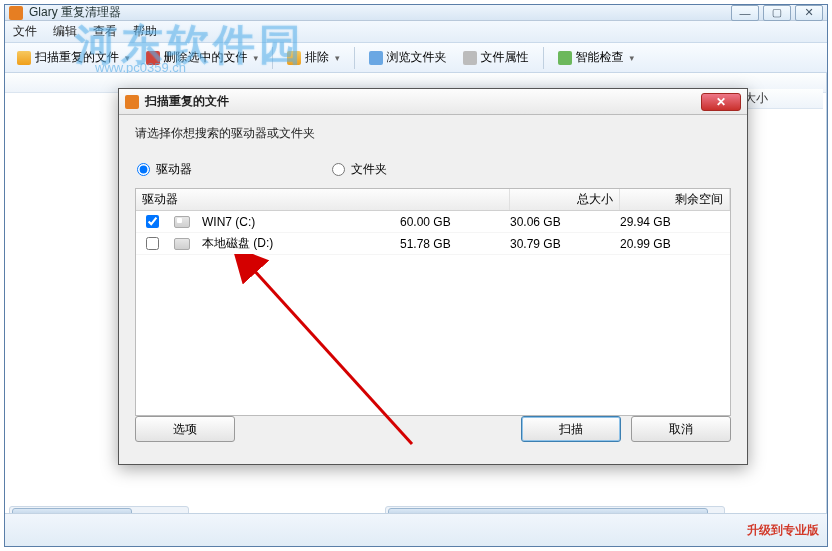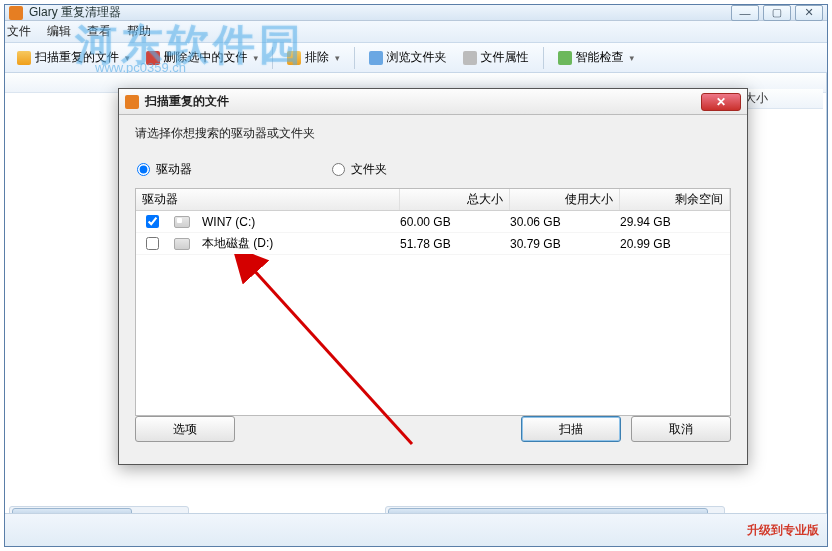--- a/index.html
+++ b/index.html
@@ -5,21 +5,21 @@
   * { box-sizing: border-box; font-family: "Microsoft YaHei", "Segoe UI", Tahoma, sans-serif; font-size: 12px; }
   body { margin: 0; background: #fff; width: 832px; height: 551px; overflow: hidden; position: relative; }
 
   
   .main-window { position:absolute; left:4px; top:4px; width:824px; height:543px; border:1px solid #5a7ea8; background:#fff; }
   .main-titlebar { height:16px; background:linear-gradient(#eef5fc,#d8e6f4); display:flex; align-items:center; padding:0 4px; border-bottom:1px solid #b8c8da; }
   .titlebar-icon { width:14px; height:14px; background:#e67e22; border-radius:2px; margin-right:6px; }
   .title-text { flex:1; color:#233; }
   .win-btns { display:flex; gap:4px; }
   .win-btn { width:28px; height:16px; border:1px solid #8fa8c2; border-radius:2px; background:linear-gradient(#f5fbff,#dceaf7); display:flex; align-items:center; justify-content:center; color:#456; font-size:11px; cursor:pointer;}
-  .menubar { height:22px; background:linear-gradient(#f3f8fe,#e4eef8); display:flex; align-items:center; gap:16px; padding:0 2px; color:#222; border-bottom:1px solid #c9d9ea;}
+  .menubar { height:22px; background:linear-gradient(#f3f8fe,#e4eef8); display:flex; align-items:center; gap:16px; padding:0 8px; color:#222; border-bottom:1px solid #c9d9ea;}
   .menubar span { cursor:pointer; }
   .toolbar { height:30px; background:linear-gradient(#f9fcff,#e7f0fa); display:flex; align-items:center; padding:0 6px; gap:4px; border-bottom:1px solid #c6d6e7; }
   .tb-btn { display:flex; align-items:center; gap:4px; padding:3px 6px; border-radius:2px; cursor:pointer; }
   .tb-icon { width:14px; height:14px; border-radius:2px; }
   .ic-scan   { background:linear-gradient(#f6c85f,#ef9f1a); }
   .ic-del    { background:#d0443b; }
   .ic-sort   { background:linear-gradient(#f6c85f,#ef9f1a); }
   .ic-browse { background:#6aa7e3; }
   .ic-prop   { background:#bcbcbc; }
   .ic-smart  { background:#6cb85c; }
@@ -169,21 +169,20 @@
       <label class="radio">
         <input type="radio" name="src" style="">
         <span>文件夹</span>
       </label>
     </div>
 
     <div class="drive-panel">
       <div class="grid-head">
         <div class="gh gh-name">驱动器</div>
         <div class="gh gh-num">总大小</div>
-        <div class="gh gh-num">使用大小</div>
         <div class="gh gh-num">剩余空间</div>
       </div>
 
       <div class="grid-row">
         <div class="gc-name">
           <input type="checkbox" checked="" style="">
           <div class="drv-ico win"></div>
           <span>WIN7 (C:)</span>
         </div>
         <div class="gc-num">60.00 GB</div>

